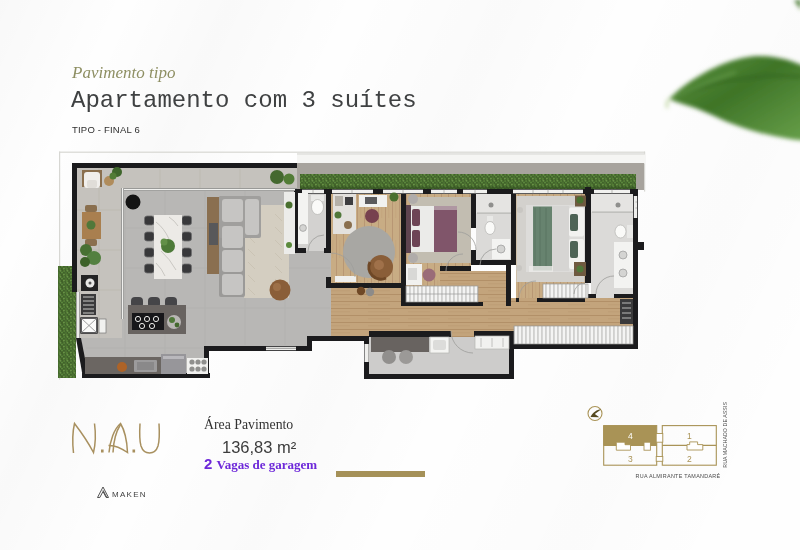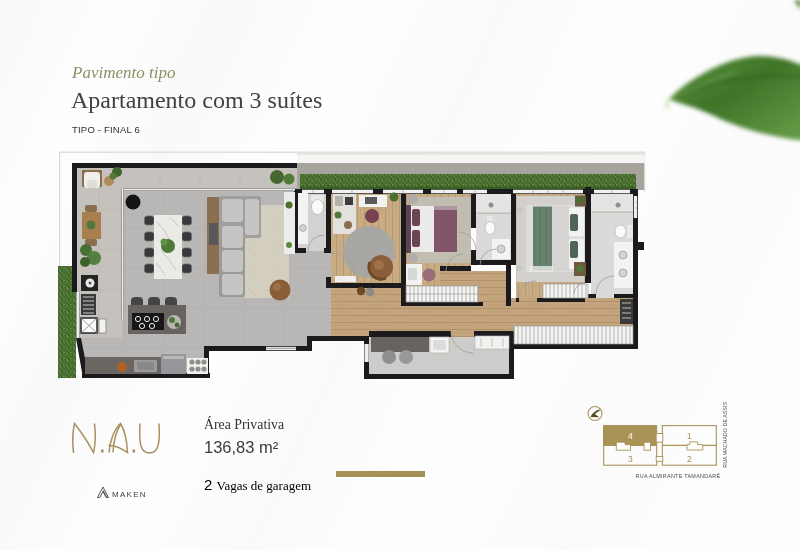--- a/index.html
+++ b/index.html
@@ -572,21 +572,21 @@
   <polygon points="687,444.6 689.7,444.6 689.7,441.9 697.6,441.9 697.6,444.6 702.8,444.6 702.8,450 687,450" fill="#fff" stroke="#a99356" stroke-width="0.9"></polygon>
 
   <rect x="656.2" y="433.5" width="6.6" height="8.7" fill="#fff" stroke="#a99356" stroke-width="0.9"></rect>
   <rect x="656.2" y="456.5" width="6.6" height="4.8" fill="#fff" stroke="#a99356" stroke-width="0.9"></rect>
 </g>
 
 </svg>
 
 <div class="abs" style="left:72px;top:63px;font-family:'Liberation Serif',serif;font-style:italic;font-size:17px;color:#8e8f63;">Pavimento tipo</div>
 
-<div class="abs" style="left:71px;top:87px;font-family:Liberation Serif, serif;font-size:24px;color:#3f4142;">Apartamento com 3 suítes</div>
+<div class="abs" style="left:71px;top:87px;font-family:Liberation Mono, monospace;font-size:24px;color:#3f4142;">Apartamento com 3 suítes</div>
 
 <div class="abs" style="left:72px;top:124px;font-size:9.5px;letter-spacing:0.2px;color:#2f2f2f;">TIPO - FINAL 6</div>
 
 <div class="abs" style="left:0;top:0;">
   <svg width="200" height="500" viewBox="0 0 200 500">
     <g stroke="#a8905f" fill="none" stroke-width="1.5">
       <path d="M73.5,453 C72.5,444 72.5,432 74.5,423.5 C81,432 88,442 93.5,452.5 C95.5,444 95.5,431 94.5,423.5"></path>
       <path d="M109,452.5 C110,441 114,429 120.5,423.5 C124.5,430 127,441 127.5,452.5 C121,448 114,445 108.5,445.5"></path>
       <path d="M113,452.5 C113.5,441 117,430 120.5,424.5"></path>
       <path d="M140,423.5 C139.5,432 139.5,441 141,446 C142.5,450.5 146,453 149.5,453 C153,453 156.5,450.5 158,446 C159.5,441 159.5,432 159,423.5"></path>
@@ -599,25 +599,25 @@
 </div>
 
 <div class="abs" style="left:96px;top:484px;">
   <svg width="90" height="18" viewBox="0 0 90 18">
     <path d="M7,3 L12.5,13.5 H10.2 L7,7.5 L3.8,13.5 H1.5 Z" fill="none" stroke="#3f3f3f" stroke-width="0.9"></path>
     <path d="M7,6.2 L10.8,13.5" fill="none" stroke="#3f3f3f" stroke-width="0.9"></path>
     <text x="16" y="13" font-family="Liberation Sans" font-size="8px" letter-spacing="1.3" fill="#3f3f3f">MAKEN</text>
   </svg>
 </div>
 
-<div class="abs" style="left:204px;top:417px;font-family:'Liberation Serif',serif;font-size:13.8px;color:#333;">Área Privativa</div>
-
-<div class="abs" style="left:204px;top:438px;font-size:16.5px;color:#3c3c3c;">136,83 m²</div>
-
-<div class="abs" style="left:204px;top:476px;font-size:15px;color:#000000;">2 <span style="font-family:'Liberation Serif',serif;font-size:13px;">Vagas de garagem</span></div>
+<div class="abs" style="left:204px;top:417px;font-family:'Liberation Serif',serif;font-size:13.8px;color:#333;">Área Pavimento</div>
+
+<div class="abs" style="left:222px;top:438px;font-size:16.5px;color:#3c3c3c;">136,83 m²</div>
+
+<div class="abs" style="left:204px;top:455px;font-size:15px;color:#6d28d9;font-weight:bold;">2 <span style="font-family:'Liberation Serif',serif;font-size:13px;">Vagas de garagem</span></div>
 
 <div class="abs" style="left:336px;top:471px;width:89px;height:6px;background:#a59158;"></div>
 
 <div class="abs" style="left:628px;top:431px;font-size:8.5px;color:#fff;">4</div>
 <div class="abs" style="left:628px;top:454px;font-size:8.5px;color:#a99356;">3</div>
 <div class="abs" style="left:687px;top:431px;font-size:8.5px;color:#a99356;">1</div>
 <div class="abs" style="left:687px;top:454px;font-size:8.5px;color:#a99356;">2</div>
 
 <div class="abs" style="left:608px;top:472.5px;width:140px;text-align:center;font-size:5.4px;letter-spacing:0.3px;color:#4a4a4a;white-space:nowrap;">RUA ALMIRANTE TAMANDARÉ</div>
 

